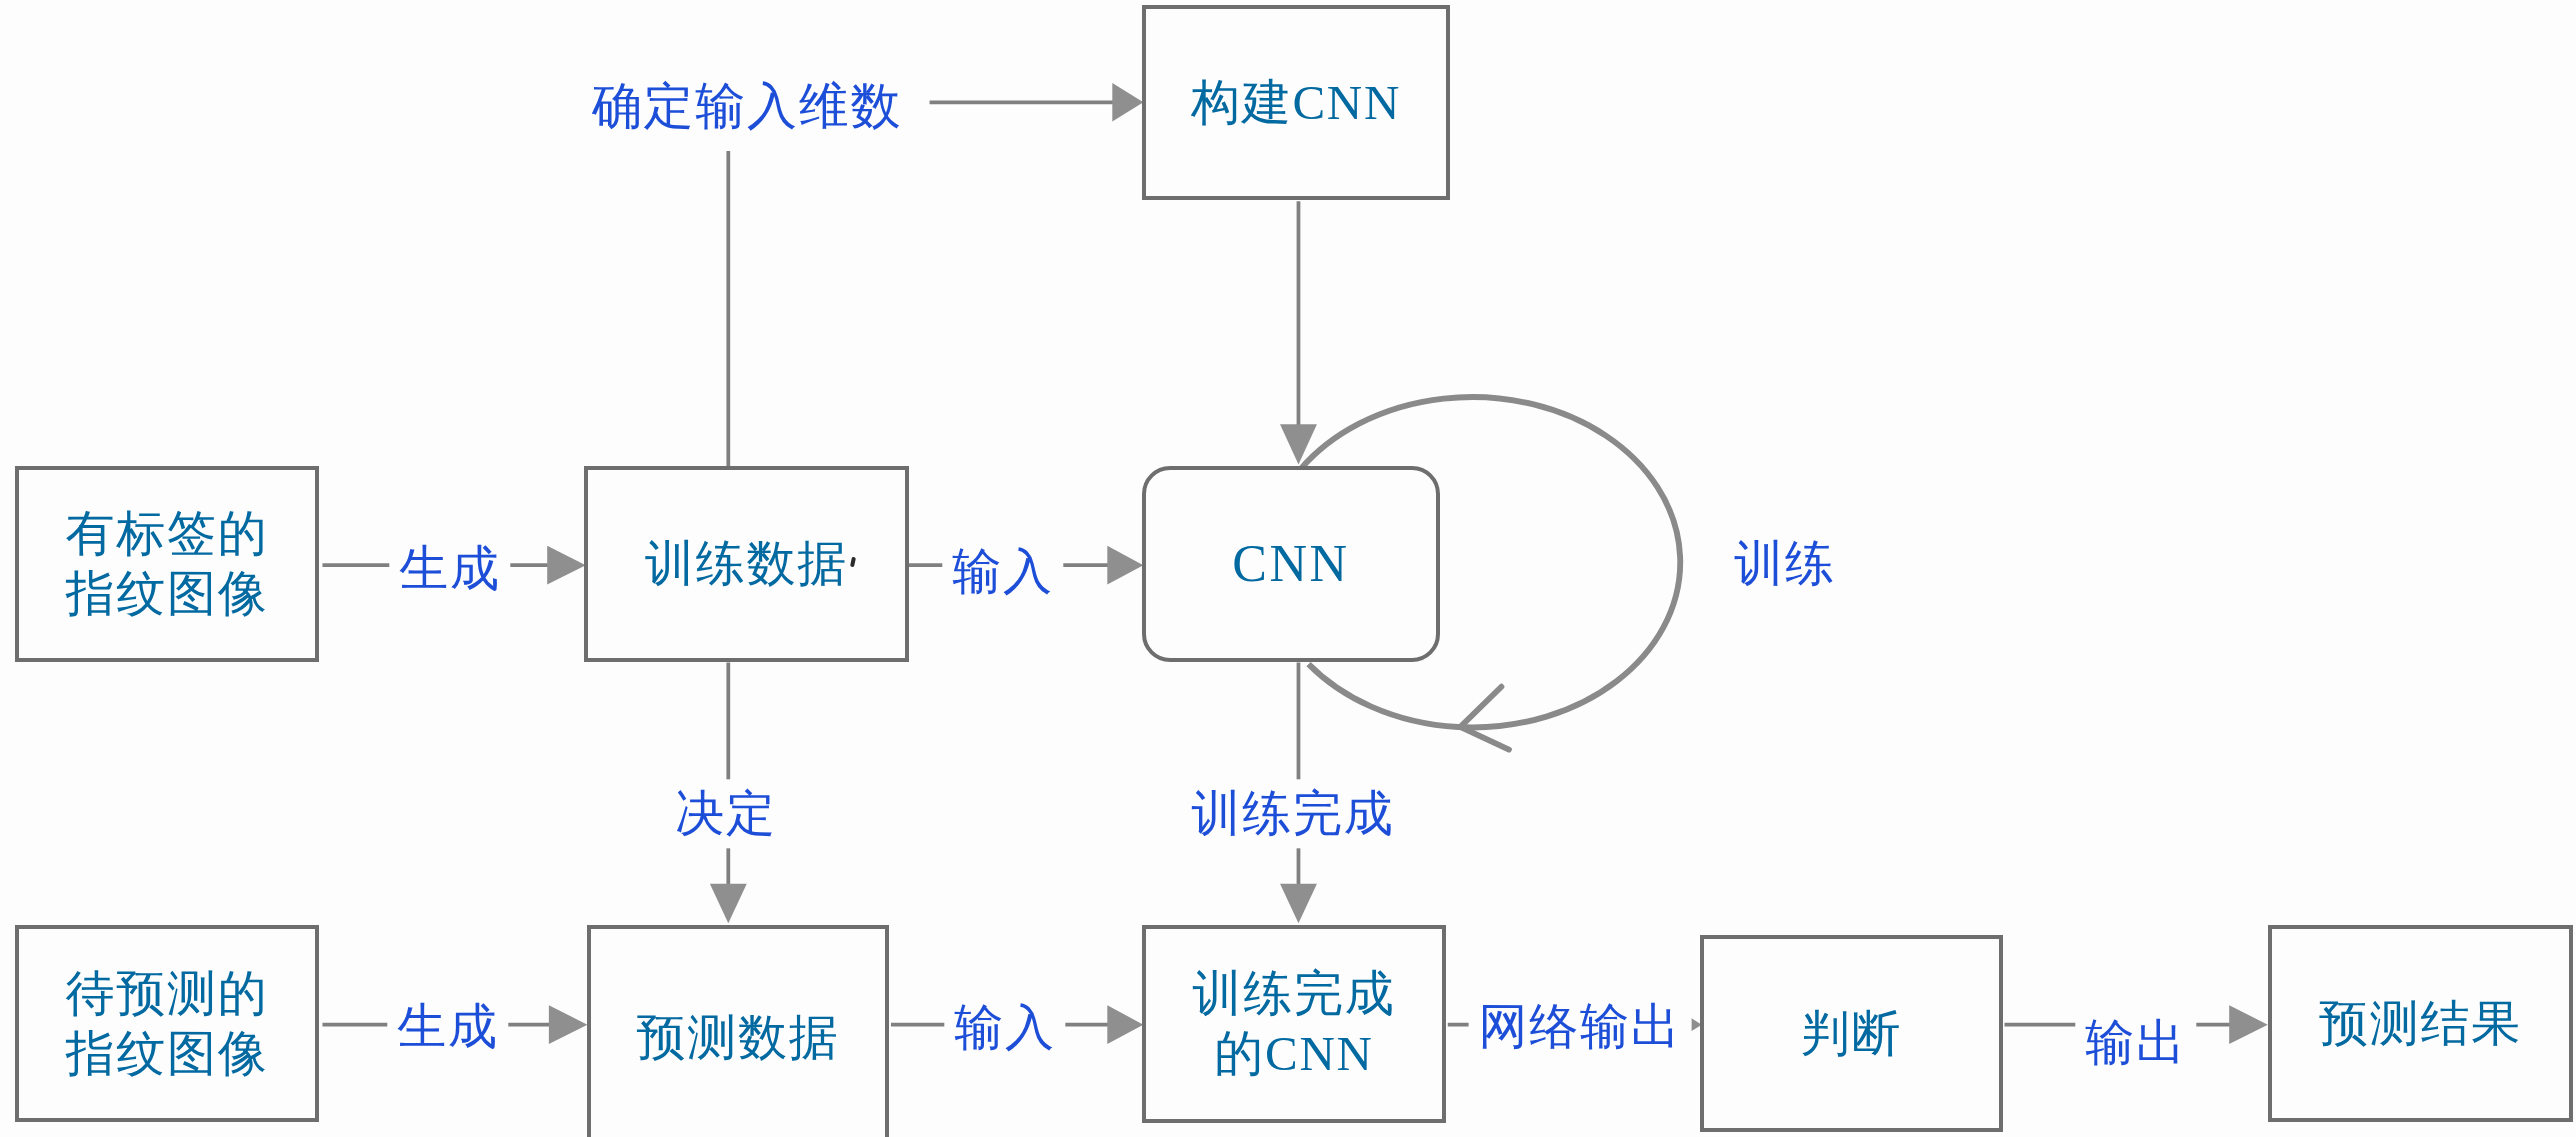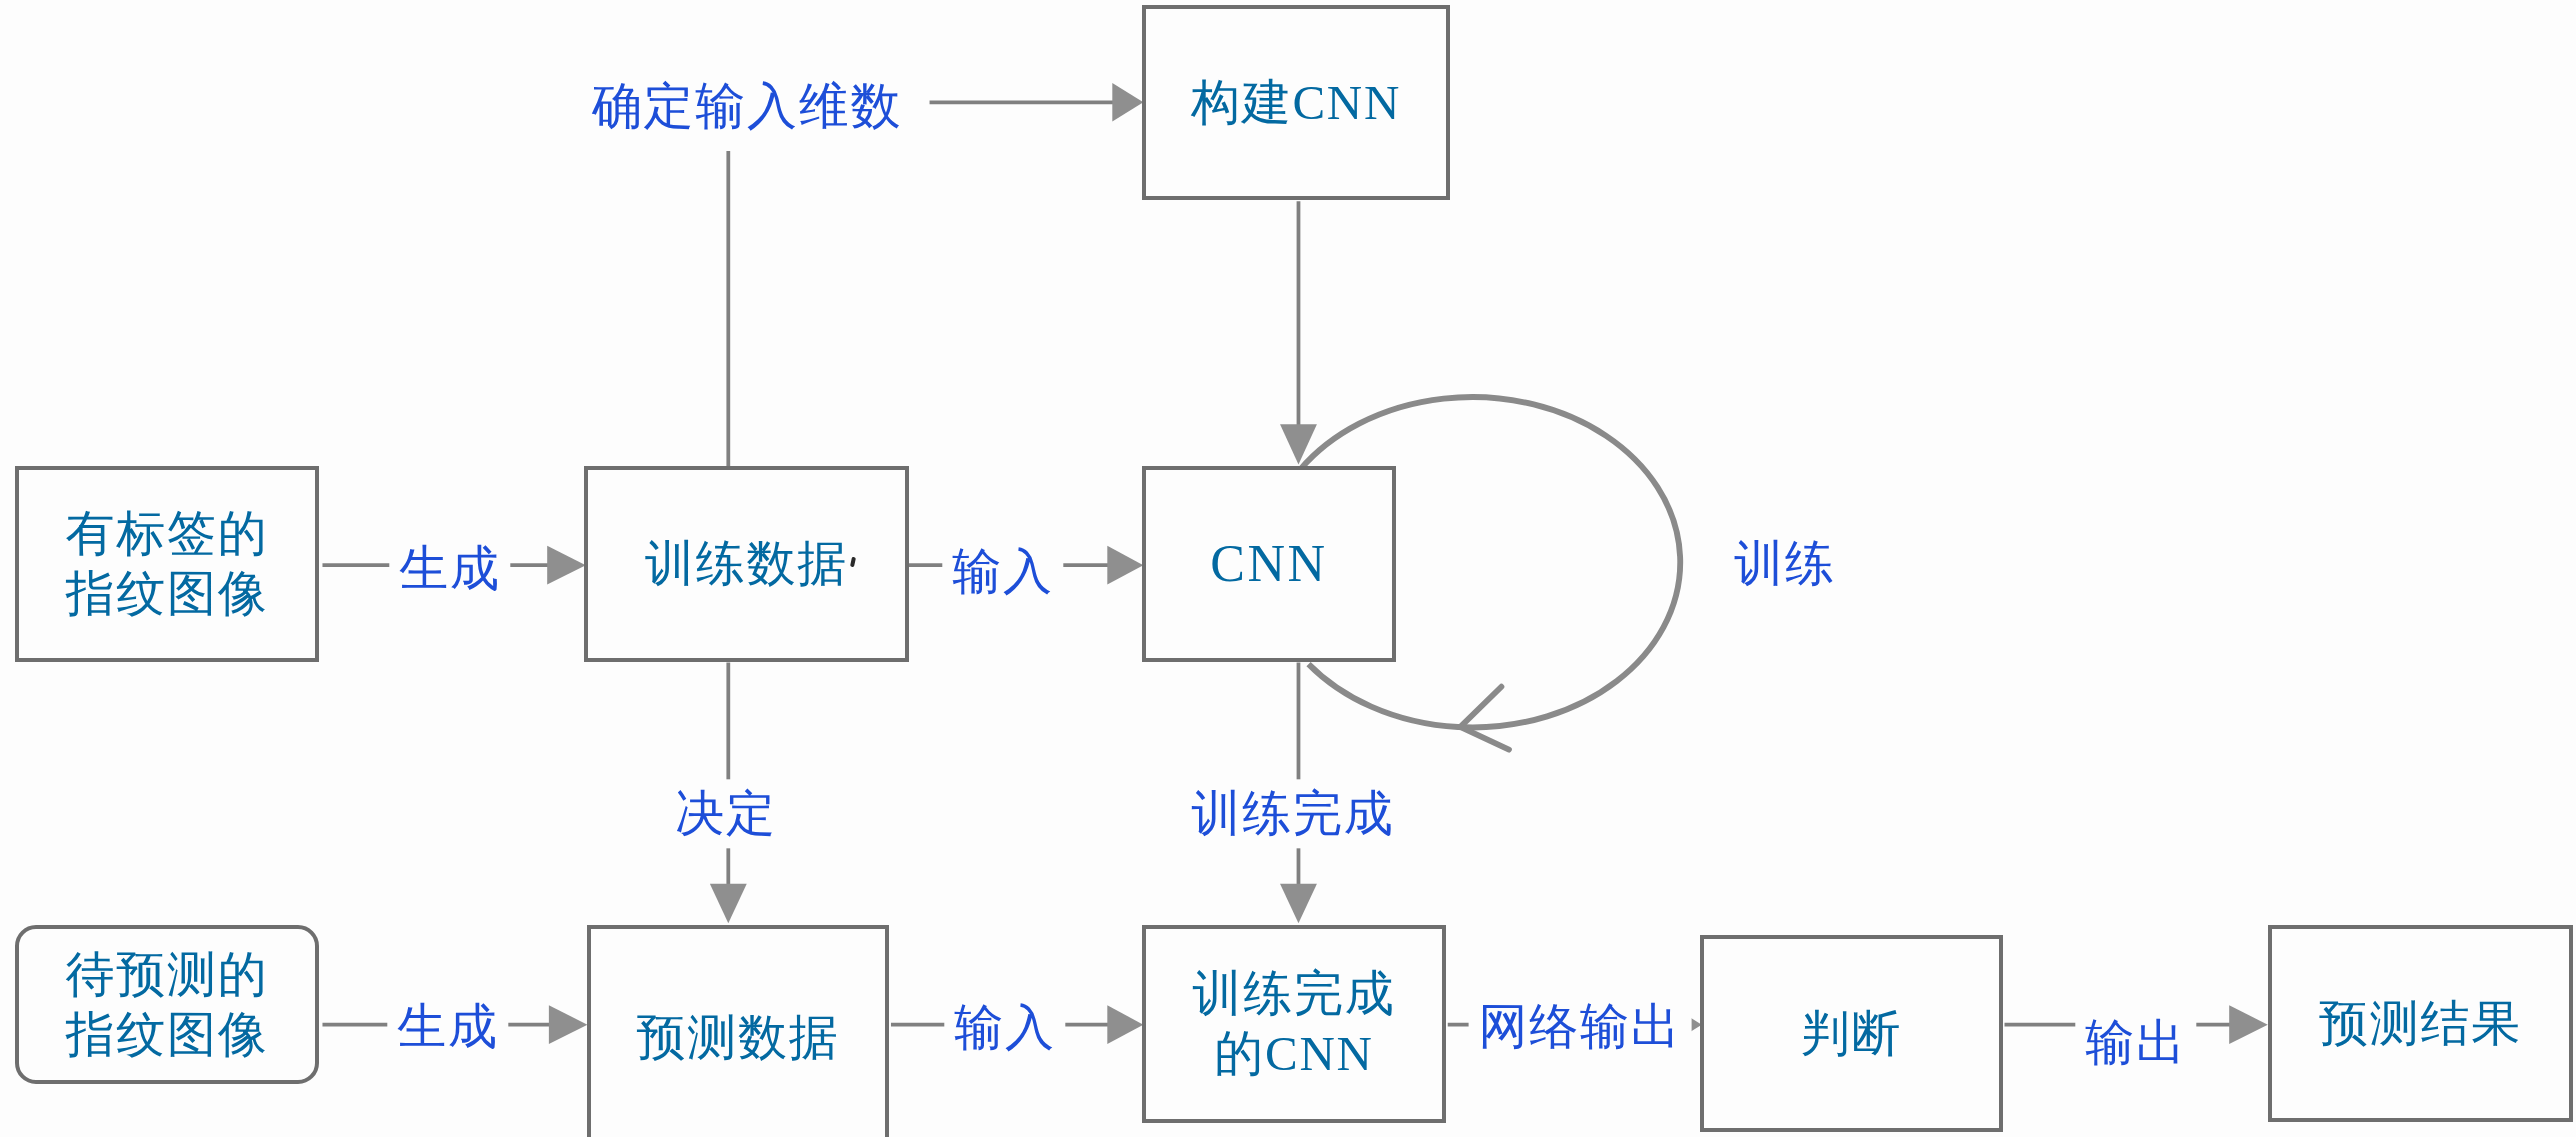--- a/index.html
+++ b/index.html
@@ -119,25 +119,25 @@
 
   <div class="node" style="left:15px; top:466px; width:304px; height:196px;">
     <span class="node-label">有标签的
 指纹图像</span>
   </div>
 
   <div class="node" style="left:584px; top:466px; width:325px; height:196px;">
     <span class="node-label">训练数据</span>
   </div>
 
-  <div class="node" style="left:1142px; top:466px; width:254px; height:196px;">
+  <div class="node" style="left:1142px; top:466px; width:298px; height:196px;border-radius:28px;">
     <span class="node-label latin">CNN</span>
   </div>
 
-  <div class="node" style="left:15px; top:925px; width:304px; height:159px;border-radius:21px;">
+  <div class="node" style="left:15px; top:925px; width:304px; height:197px;">
     <span class="node-label">待预测的
 指纹图像</span>
   </div>
 
   <div class="node" style="left:587px; top:925px; width:302px; height:226px;">
     <span class="node-label">预测数据</span>
   </div>
 
   <div class="node" style="left:1142px; top:925px; width:304px; height:198px;">
     <span class="node-label">训练完成

